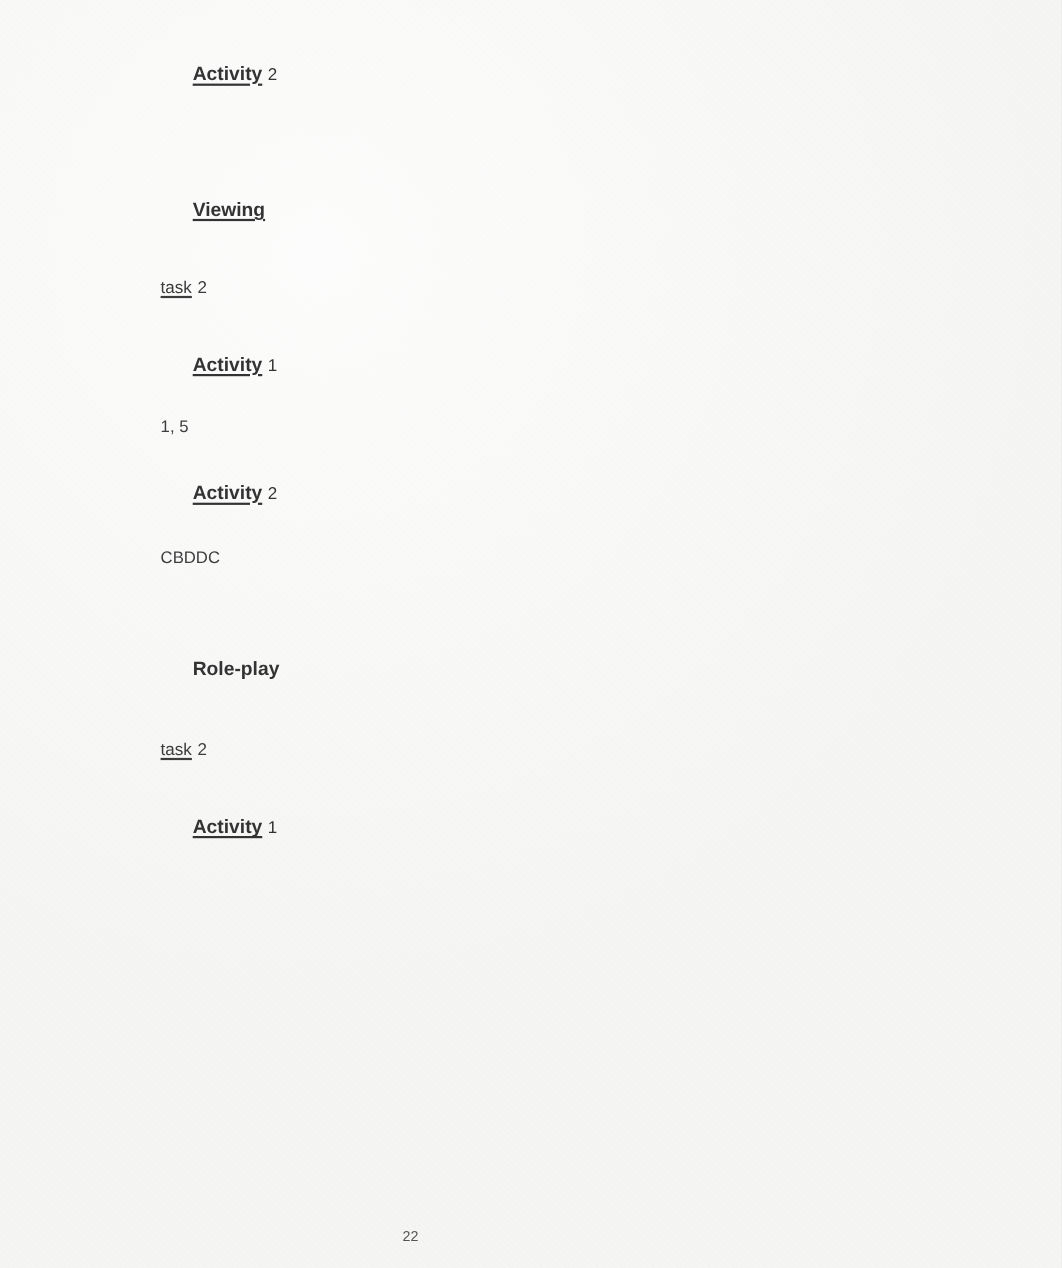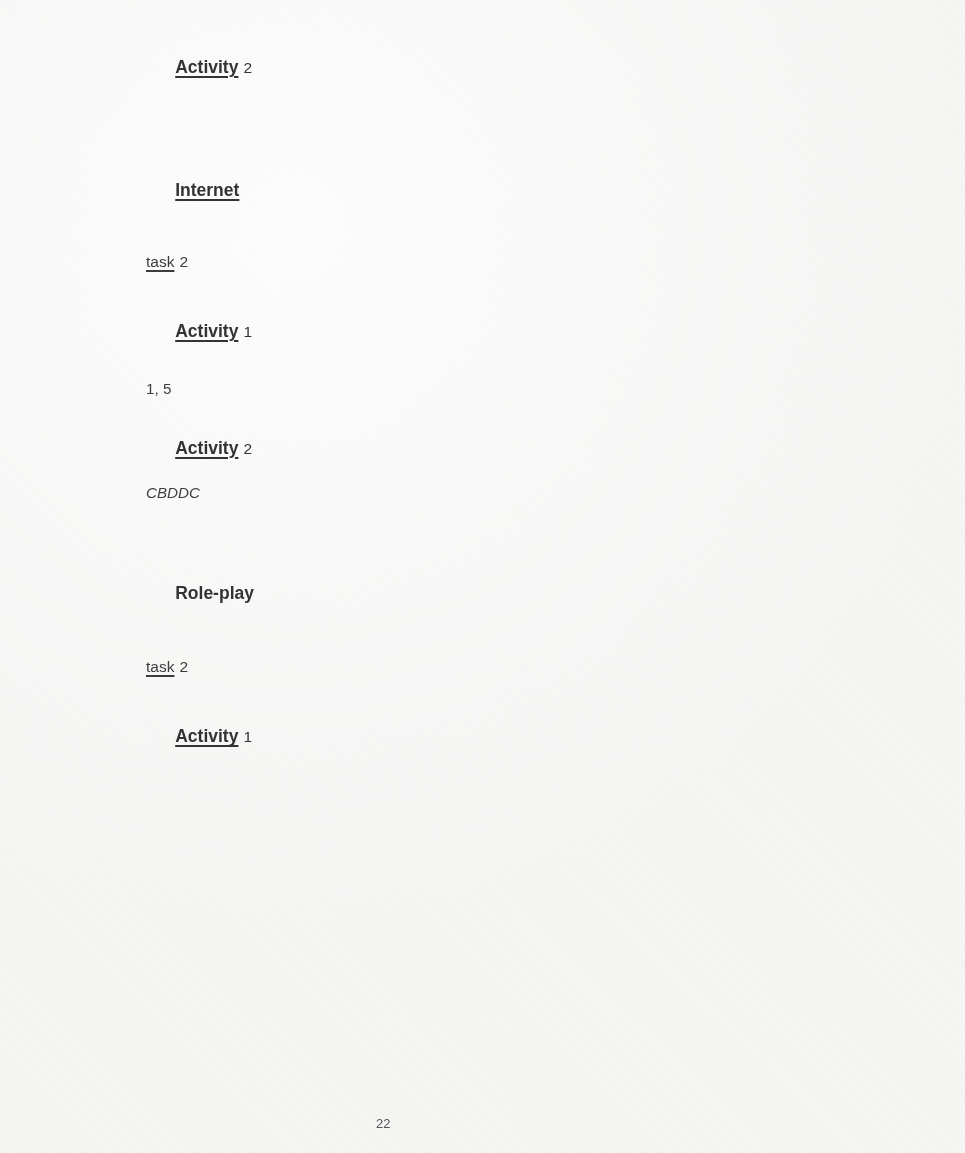--- a/index.html
+++ b/index.html
@@ -56,44 +56,44 @@
     white-space: pre-wrap;
   }
   .list { white-space: pre-wrap; }
   
   .m-list1      { margin-top: 15px; }
   .m-viewing    { margin-top: 60px; }
   .m-task-v     { margin-top: 31px; }
   .m-act1-v     { margin-top: 29px; }
   .m-ans1       { margin-top: 13px; }
   .m-act2-v     { margin-top: 15px; }
-  .m-ans2       { margin-top: 0; font-style: italic; }
+  .m-ans2       { margin-top: 15px; }
   .m-roleplay   { margin-top: 57px; }
   .m-task-r     { margin-top: 33px; }
   .m-act1-r     { margin-top: 29px; }
   .page-number {
     position: absolute;
     top: 1116px;
-    left: 376px;
+    left: 366px;
     font-size: 13px;
     color: #555;
   }
 </style>
 </head>
 <body>
 
 <div class="page">
   <div class="content">
 
     <div class="heading">
       <span class="hword">Activity</span><span class="hnum">2</span>
     </div>
 
     <div class="heading m-viewing">
-      <span class="hword">Internet</span>
+      <span class="hword">Viewing</span>
     </div>
     <div class="subhead m-task-v">
       <span class="hword">task</span><span class="hnum">2</span>
     </div>
     <div class="heading m-act1-v">
       <span class="hword">Activity</span><span class="hnum">1</span>
     </div>
     <div class="bodyline m-ans1">1, 5</div>
     <div class="heading m-act2-v">
       <span class="hword">Activity</span><span class="hnum">2</span>

